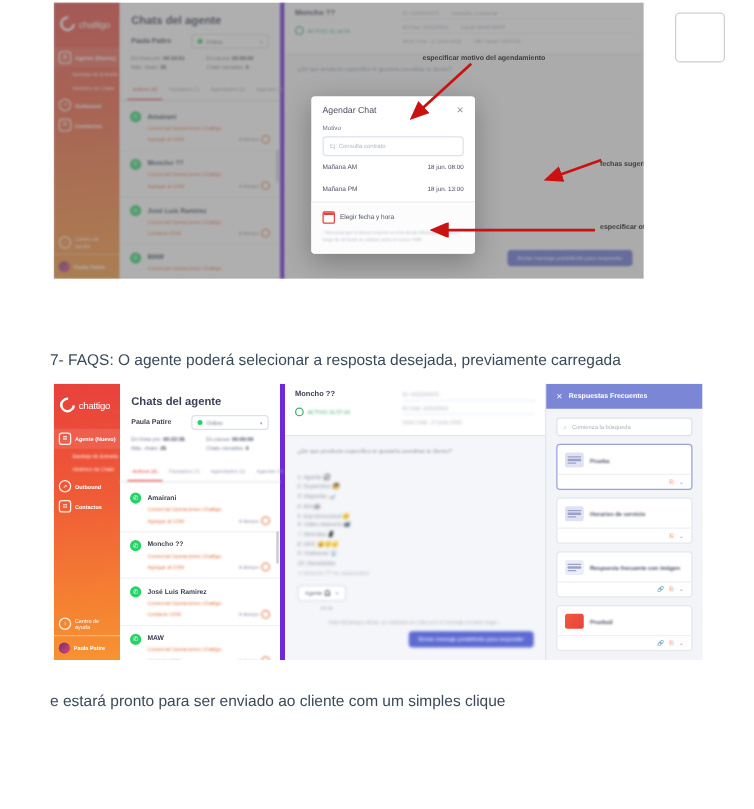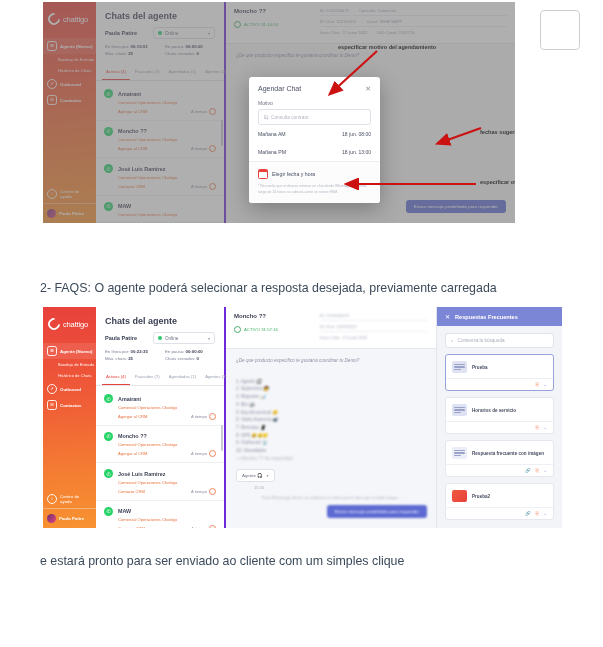--- a/index.html
+++ b/index.html
@@ -51,21 +51,21 @@
   .sb-ico.round{border-radius:50%;}
   .sb-sub{font-size:4.1px;padding:3px 4px 3px 15px;opacity:.92;white-space:nowrap;}
   .sb-chev{margin-left:auto;font-size:4px;padding-right:3px;}
   .sb-bottom{position:absolute;left:0;right:0;bottom:0;}
   .sb-help{display:flex;align-items:center;gap:3px;padding:4px;font-size:4.4px;
     border-bottom:.6px solid rgba(255,255,255,.35);}
   .sb-user{display:flex;align-items:center;gap:3px;padding:5px 4px;font-size:4.4px;font-weight:700;}
   .sb-av{width:9px;height:9px;border-radius:50%;background:linear-gradient(135deg,#6f2f6f,#e0447f);flex:0 0 9px;}
 
   
-  .col-list{width:128px;flex:0 0 128px;background:#fff;border-right:2px solid #6d28d9;position:relative;}
+  .col-list{width:128px;flex:0 0 128px;background:#fff;border-right:4px solid #6d28d9;position:relative;}
   .cl-title{font-size:9px;font-weight:700;color:#3b3f54;padding:9px 9px 6px;}
   .cl-agent{display:flex;align-items:center;justify-content:space-between;padding:0 9px 5px;}
   .cl-agent .nm{font-size:5.6px;font-weight:700;color:#3b3f54;}
   .cl-status{
     display:flex;align-items:center;gap:3px;border:1px solid #dfe1e8;border-radius:3px;
     padding:2.5px 4px;font-size:4.6px;color:#6c7184;min-width:52px;
   }
   .dot-green{width:4px;height:4px;border-radius:50%;background:#2ecc71;flex:0 0 4px;}
   .cl-status .cv{margin-left:auto;font-size:4px;color:#9aa0b0;}
   .cl-stats{display:flex;padding:0 9px 7px;font-size:4.3px;color:#7b8095;gap:10px;}
@@ -408,21 +408,21 @@
         <marker id="ah3" markerWidth="7" markerHeight="7" refX="5" refY="3" orient="auto">
       <polygon points="0,0 7,3 0,6" fill="#cc1111"></polygon>
         </marker>
       </defs>
     <line x1="133" y1="6" x2="5" y2="6" stroke="#cc1111" stroke-width="2.2" marker-end="url(#ah3)"></line>
   </svg>
 </div>
 
 <div id="white-box"></div>
 
-<div class="caption" id="cap1">2- FAQS: O agente poderá selecionar a resposta desejada, previamente carregada</div>
+<div class="caption" id="cap1">7- FAQS: O agente poderá selecionar a resposta desejada, previamente carregada</div>
 <div class="caption" id="cap2">e estará pronto para ser enviado ao cliente com um simples clique</div>
 
 <div id="fig2">
   <div class="app">
 
     <div class="sidebar">
       <div class="sb-logo">
         <span class="ring"></span>
         <span class="wm">chattigo</span>
       </div>

